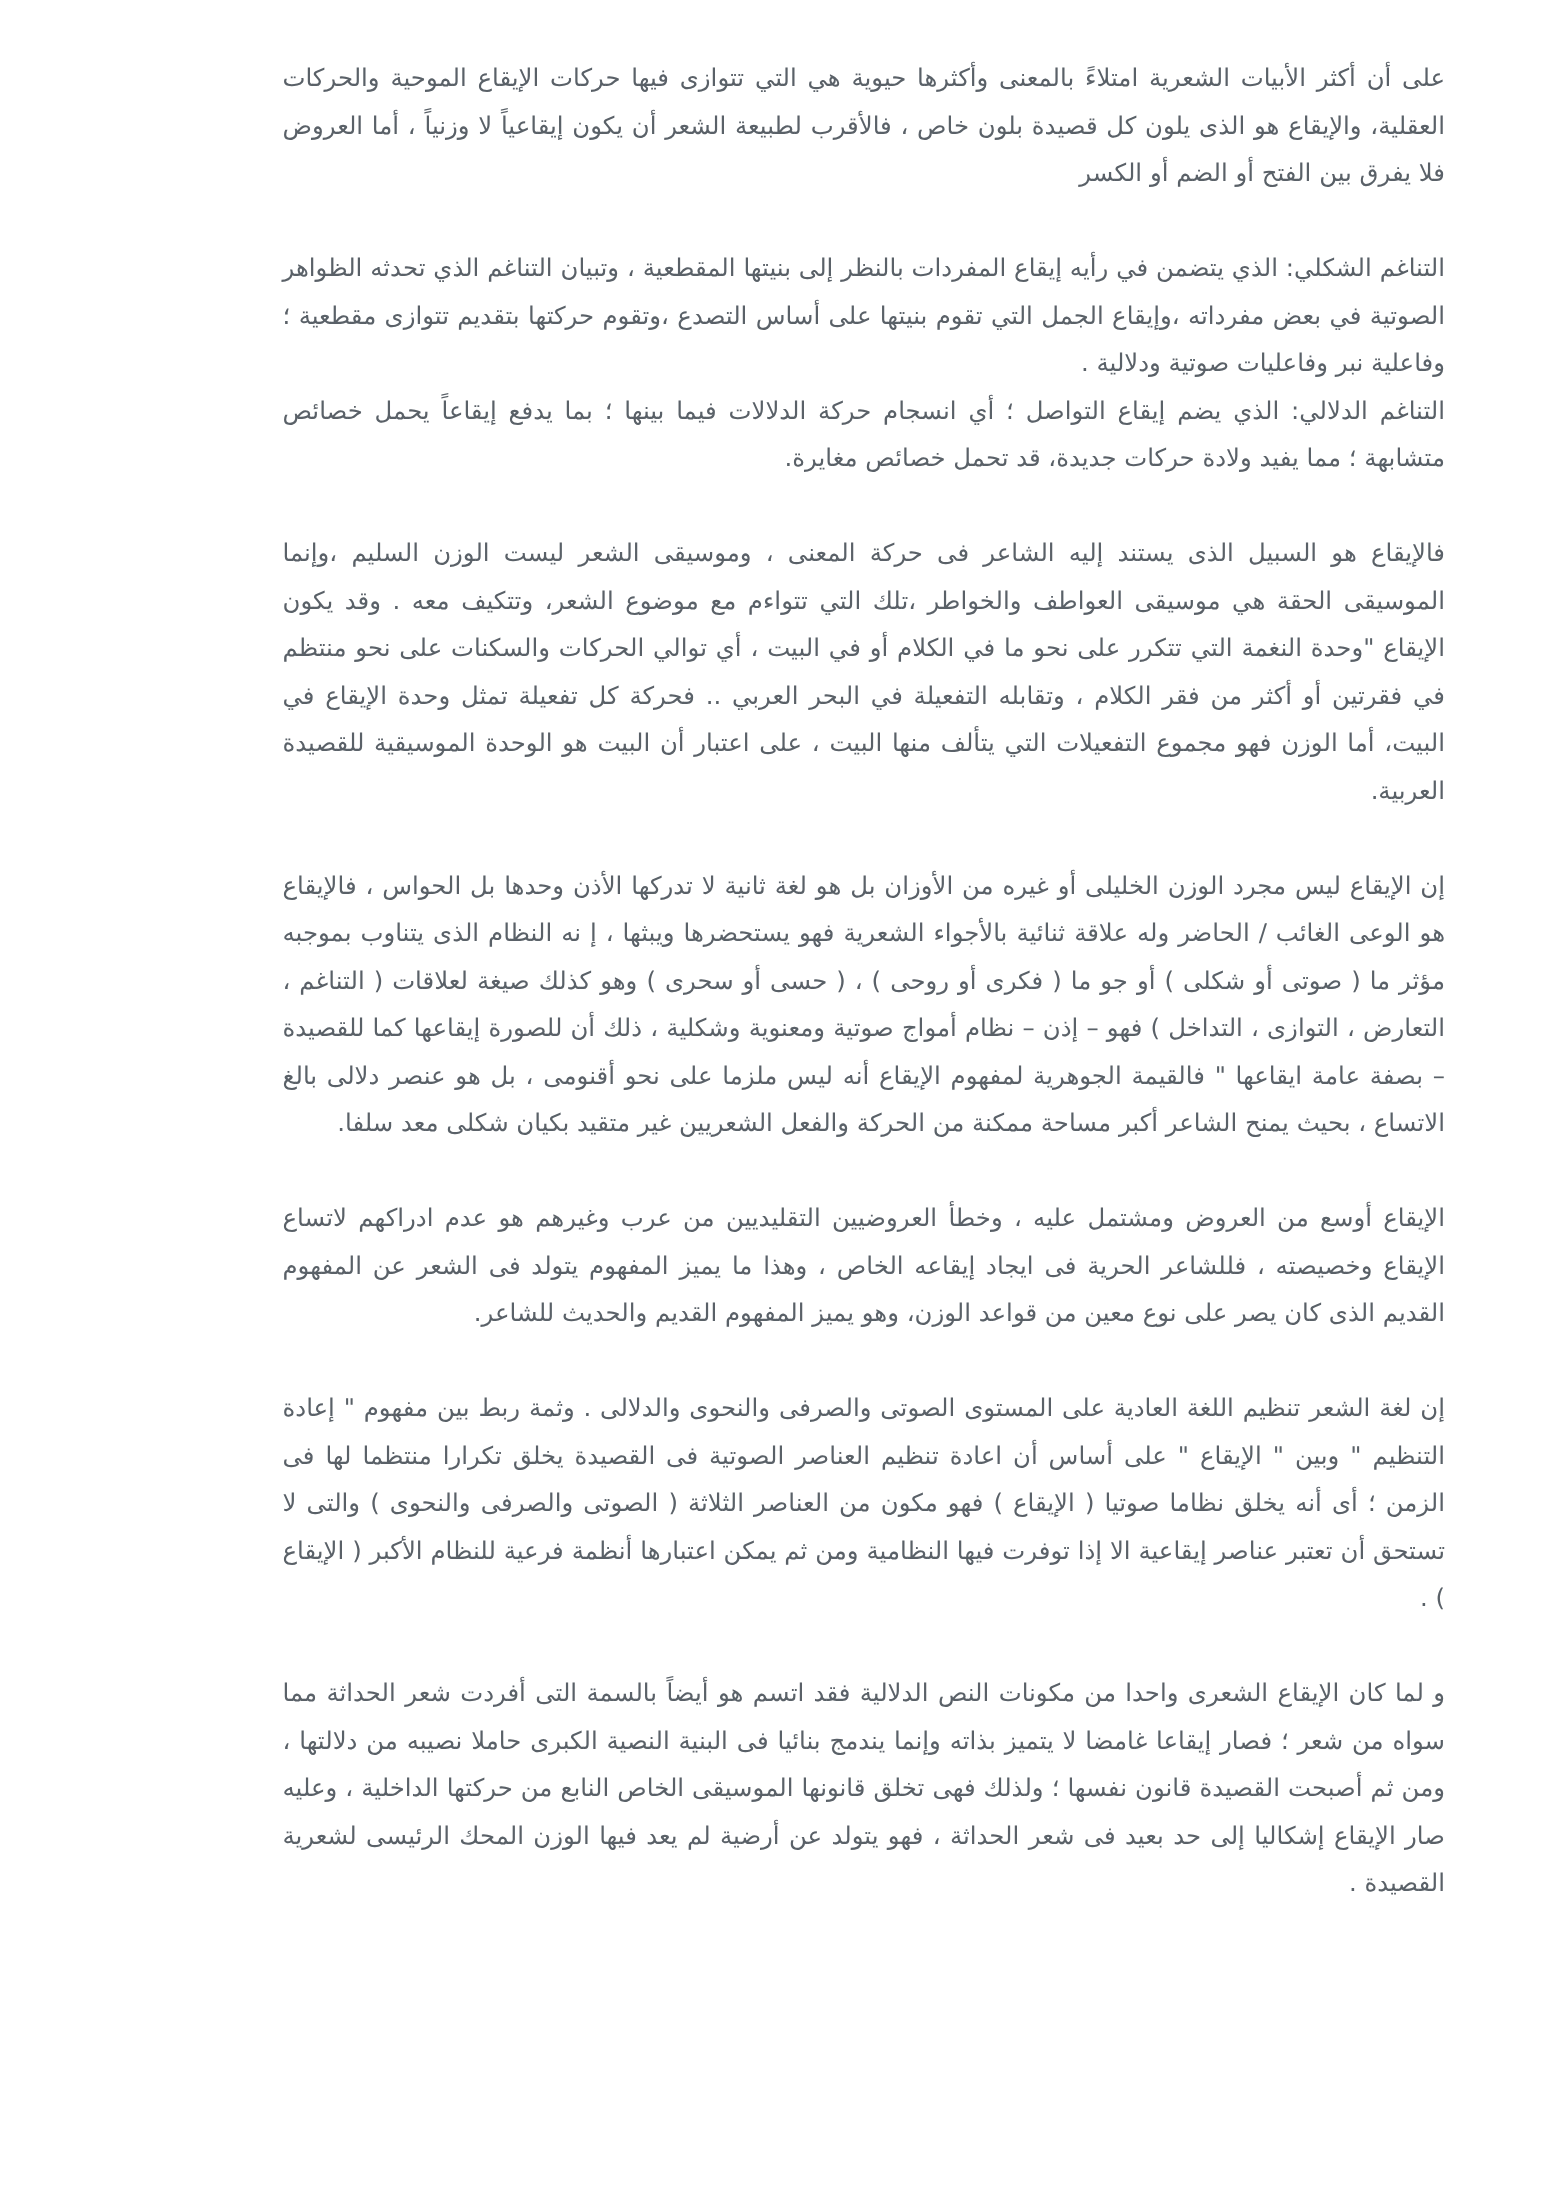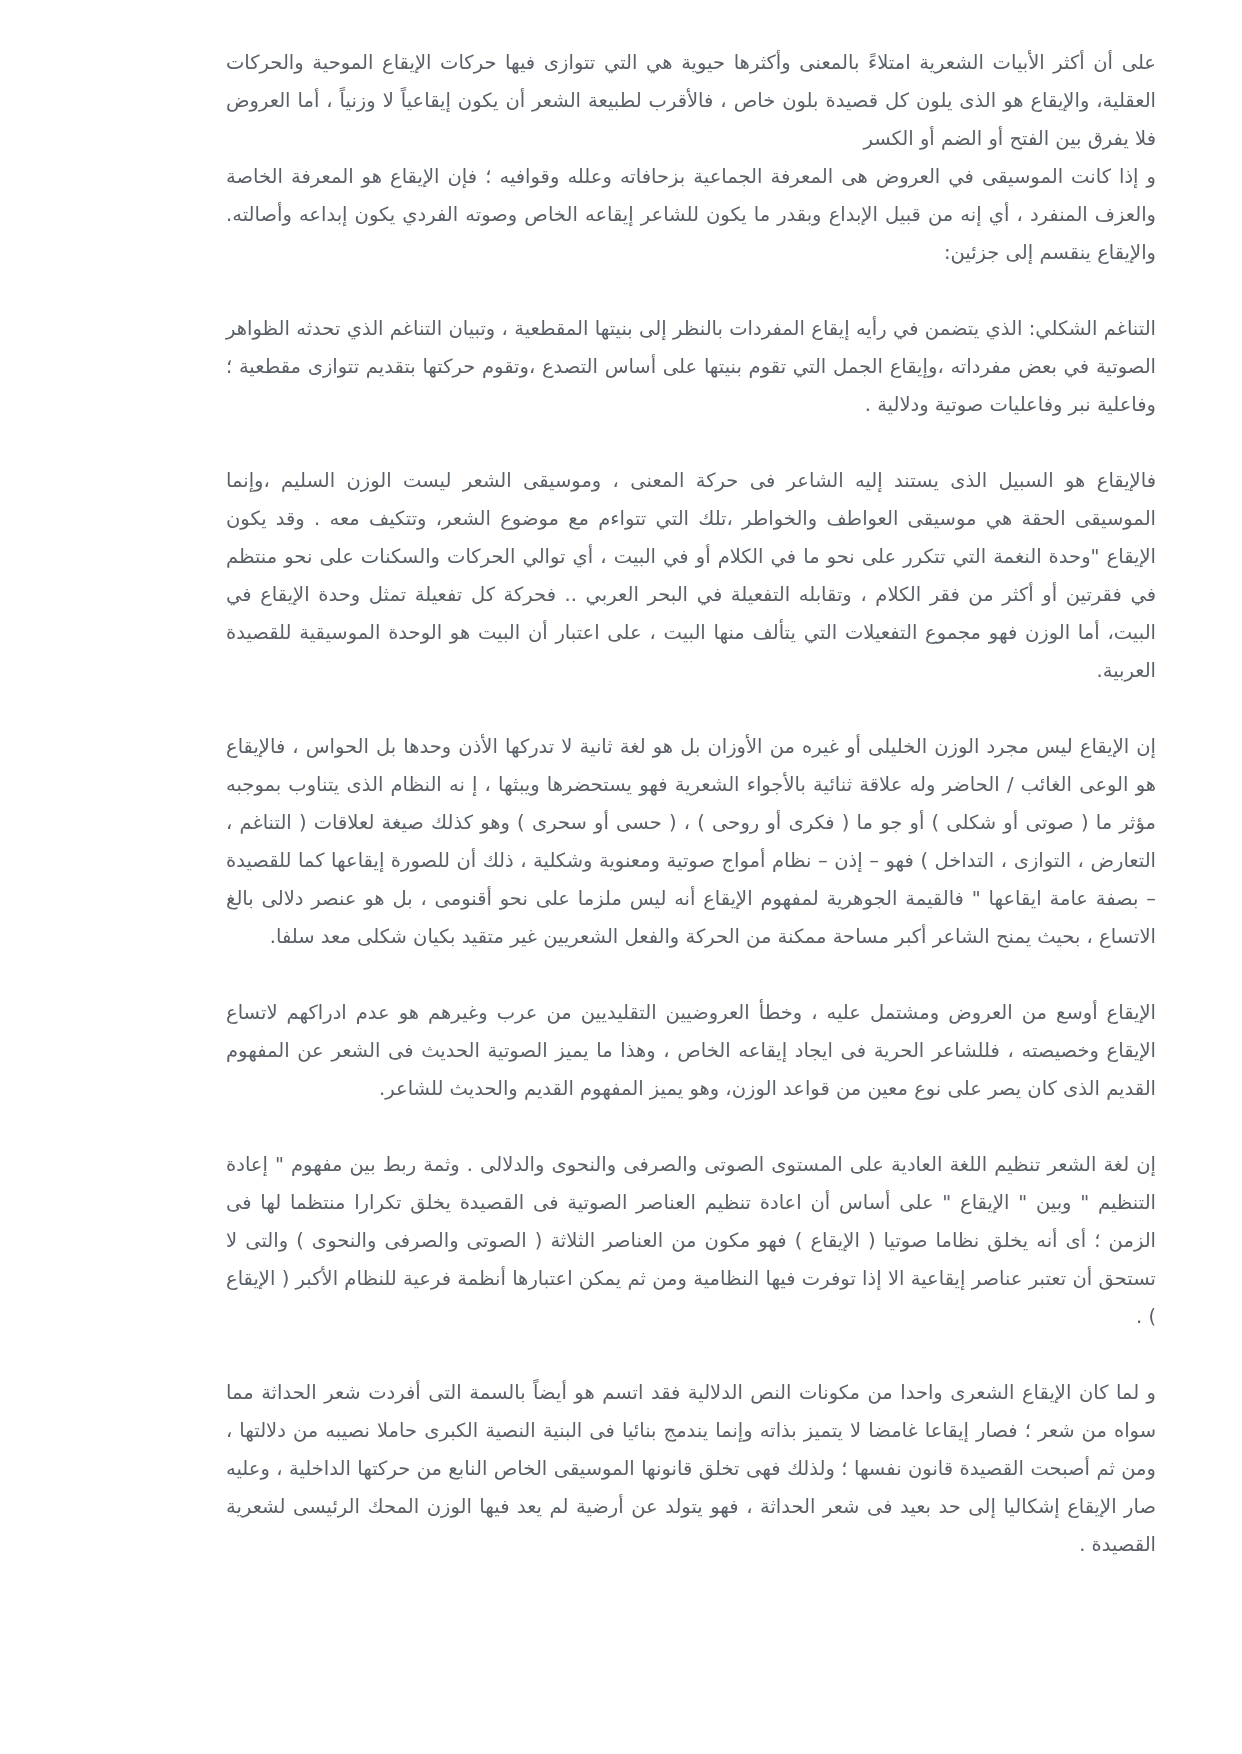--- a/index.html
+++ b/index.html
@@ -37,33 +37,33 @@
     padding: 0;
   }
 </style>
 </head>
 <body>
 
 <main class="page">
   <div class="content" id="content" style="color: rgb(90, 97, 104);">
       <div class="block">
         <p>على أن أكثر الأبيات الشعرية امتلاءً بالمعنى وأكثرها حيوية هي التي تتوازى فيها حركات الإيقاع الموحية والحركات العقلية، والإيقاع هو الذى يلون كل قصيدة بلون خاص ، فالأقرب لطبيعة الشعر أن يكون إيقاعياً لا وزنياً ، أما العروض فلا يفرق بين الفتح أو الضم أو الكسر</p>
-        <p>و إذا كانت الموسيقى في العروض هى المعرفة الجماعية بزحافاته وعلله وقوافيه ؛ فإن الإيقاع هو المعرفة الخاصة والعزف المنفرد ، أي إنه من قبيل الإبداع وبقدر ما يكون للشاعر إيقاعه الخاص وصوته الفردي يكون إبداعه وأصالته. والإيقاع ينقسم إلى جزئين:</p>
       </div>
       <div class="block">
         <p>التناغم الشكلي: الذي يتضمن في رأيه إيقاع المفردات بالنظر إلى بنيتها المقطعية ، وتبيان التناغم الذي تحدثه الظواهر الصوتية في بعض مفرداته ،وإيقاع الجمل التي تقوم بنيتها على أساس التصدع ،وتقوم حركتها بتقديم تتوازى مقطعية ؛ وفاعلية نبر وفاعليات صوتية ودلالية .</p>
+        <p>التناغم الدلالي: الذي يضم إيقاع التواصل ؛ أي انسجام حركة الدلالات فيما بينها ؛ بما يدفع إيقاعاً يحمل خصائص متشابهة ؛ مما يفيد ولادة حركات جديدة، قد تحمل خصائص مغايرة.</p>
       </div>
       <div class="block">
         <p>فالإيقاع هو السبيل الذى يستند إليه الشاعر فى حركة المعنى ، وموسيقى الشعر ليست الوزن السليم ،وإنما الموسيقى الحقة هي موسيقى العواطف والخواطر ،تلك التي تتواءم مع موضوع الشعر، وتتكيف معه . وقد يكون الإيقاع "وحدة النغمة التي تتكرر على نحو ما في الكلام أو في البيت ، أي توالي الحركات والسكنات على نحو منتظم في فقرتين أو أكثر من فقر الكلام ، وتقابله التفعيلة في البحر العربي .. فحركة كل تفعيلة تمثل وحدة الإيقاع في البيت، أما الوزن فهو مجموع التفعيلات التي يتألف منها البيت ، على اعتبار أن البيت هو الوحدة الموسيقية للقصيدة العربية.</p>
       </div>
       <div class="block">
         <p>إن الإيقاع ليس مجرد الوزن الخليلى أو غيره من الأوزان بل هو لغة ثانية لا تدركها الأذن وحدها بل الحواس ، فالإيقاع هو الوعى الغائب / الحاضر وله علاقة ثنائية بالأجواء الشعرية فهو يستحضرها ويبثها ، إ نه النظام الذى يتناوب بموجبه مؤثر ما ( صوتى أو شكلى ) أو جو ما ( فكرى أو روحى ) ، ( حسى أو سحرى ) وهو كذلك صيغة لعلاقات ( التناغم ، التعارض ، التوازى ، التداخل ) فهو – إذن – نظام أمواج صوتية ومعنوية وشكلية ، ذلك أن للصورة إيقاعها كما للقصيدة – بصفة عامة ايقاعها " فالقيمة الجوهرية لمفهوم الإيقاع أنه ليس ملزما على نحو أقنومى ، بل هو عنصر دلالى بالغ الاتساع ، بحيث يمنح الشاعر أكبر مساحة ممكنة من الحركة والفعل الشعريين غير متقيد بكيان شكلى معد سلفا.</p>
       </div>
       <div class="block">
-        <p>الإيقاع أوسع من العروض ومشتمل عليه ، وخطأ العروضيين التقليديين من عرب وغيرهم هو عدم ادراكهم لاتساع الإيقاع وخصيصته ، فللشاعر الحرية فى ايجاد إيقاعه الخاص ، وهذا ما يميز الصوتية الحديث فى الشعر عن المفهوم القديم الذى كان يصر على نوع معين من قواعد الوزن، وهو يميز المفهوم القديم والحديث للشاعر.</p>
+        <p>الإيقاع أوسع من العروض ومشتمل عليه ، وخطأ العروضيين التقليديين من عرب وغيرهم هو عدم ادراكهم لاتساع الإيقاع وخصيصته ، فللشاعر الحرية فى ايجاد إيقاعه الخاص ، وهذا ما يميز المفهوم يتولد فى الشعر عن المفهوم القديم الذى كان يصر على نوع معين من قواعد الوزن، وهو يميز المفهوم القديم والحديث للشاعر.</p>
       </div>
       <div class="block">
         <p>إن لغة الشعر تنظيم اللغة العادية على المستوى الصوتى والصرفى والنحوى والدلالى . وثمة ربط بين مفهوم " إعادة التنظيم " وبين " الإيقاع " على أساس أن اعادة تنظيم العناصر الصوتية فى القصيدة يخلق تكرارا منتظما لها فى الزمن ؛ أى أنه يخلق نظاما صوتيا ( الإيقاع ) فهو مكون من العناصر الثلاثة ( الصوتى والصرفى والنحوى ) والتى لا تستحق أن تعتبر عناصر إيقاعية الا إذا توفرت فيها النظامية ومن ثم يمكن اعتبارها أنظمة فرعية للنظام الأكبر ( الإيقاع ) .</p>
       </div>
       <div class="block">
         <p>و لما كان الإيقاع الشعرى واحدا من مكونات النص الدلالية فقد اتسم هو أيضاً بالسمة التى أفردت شعر الحداثة مما سواه من شعر ؛ فصار إيقاعا غامضا لا يتميز بذاته وإنما يندمج بنائيا فى البنية النصية الكبرى حاملا نصيبه من دلالتها ، ومن ثم أصبحت القصيدة قانون نفسها ؛ ولذلك فهى تخلق قانونها الموسيقى الخاص النابع من حركتها الداخلية ، وعليه صار الإيقاع إشكاليا إلى حد بعيد فى شعر الحداثة ، فهو يتولد عن أرضية لم يعد فيها الوزن المحك الرئيسى لشعرية القصيدة .</p>
       </div>
     </div>
 </main>
 

